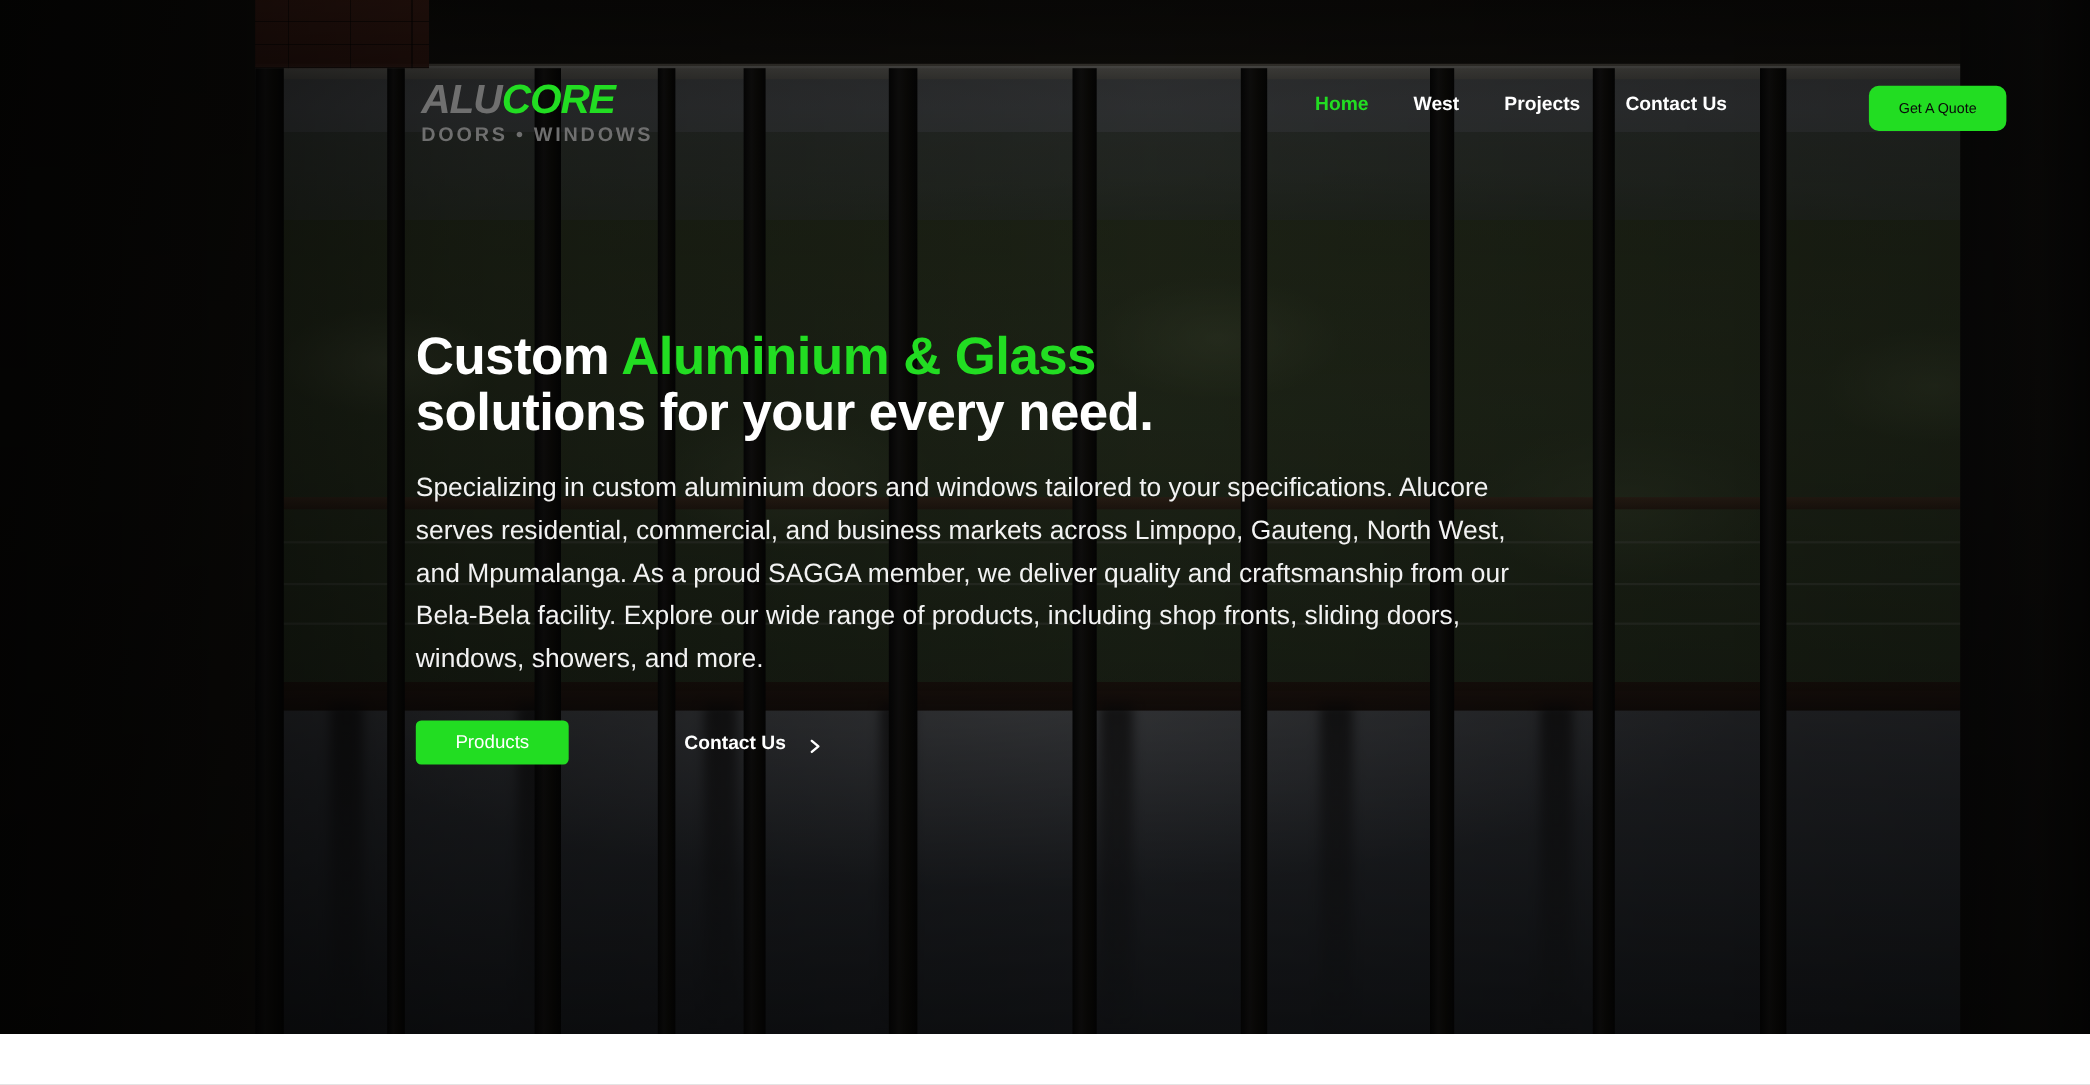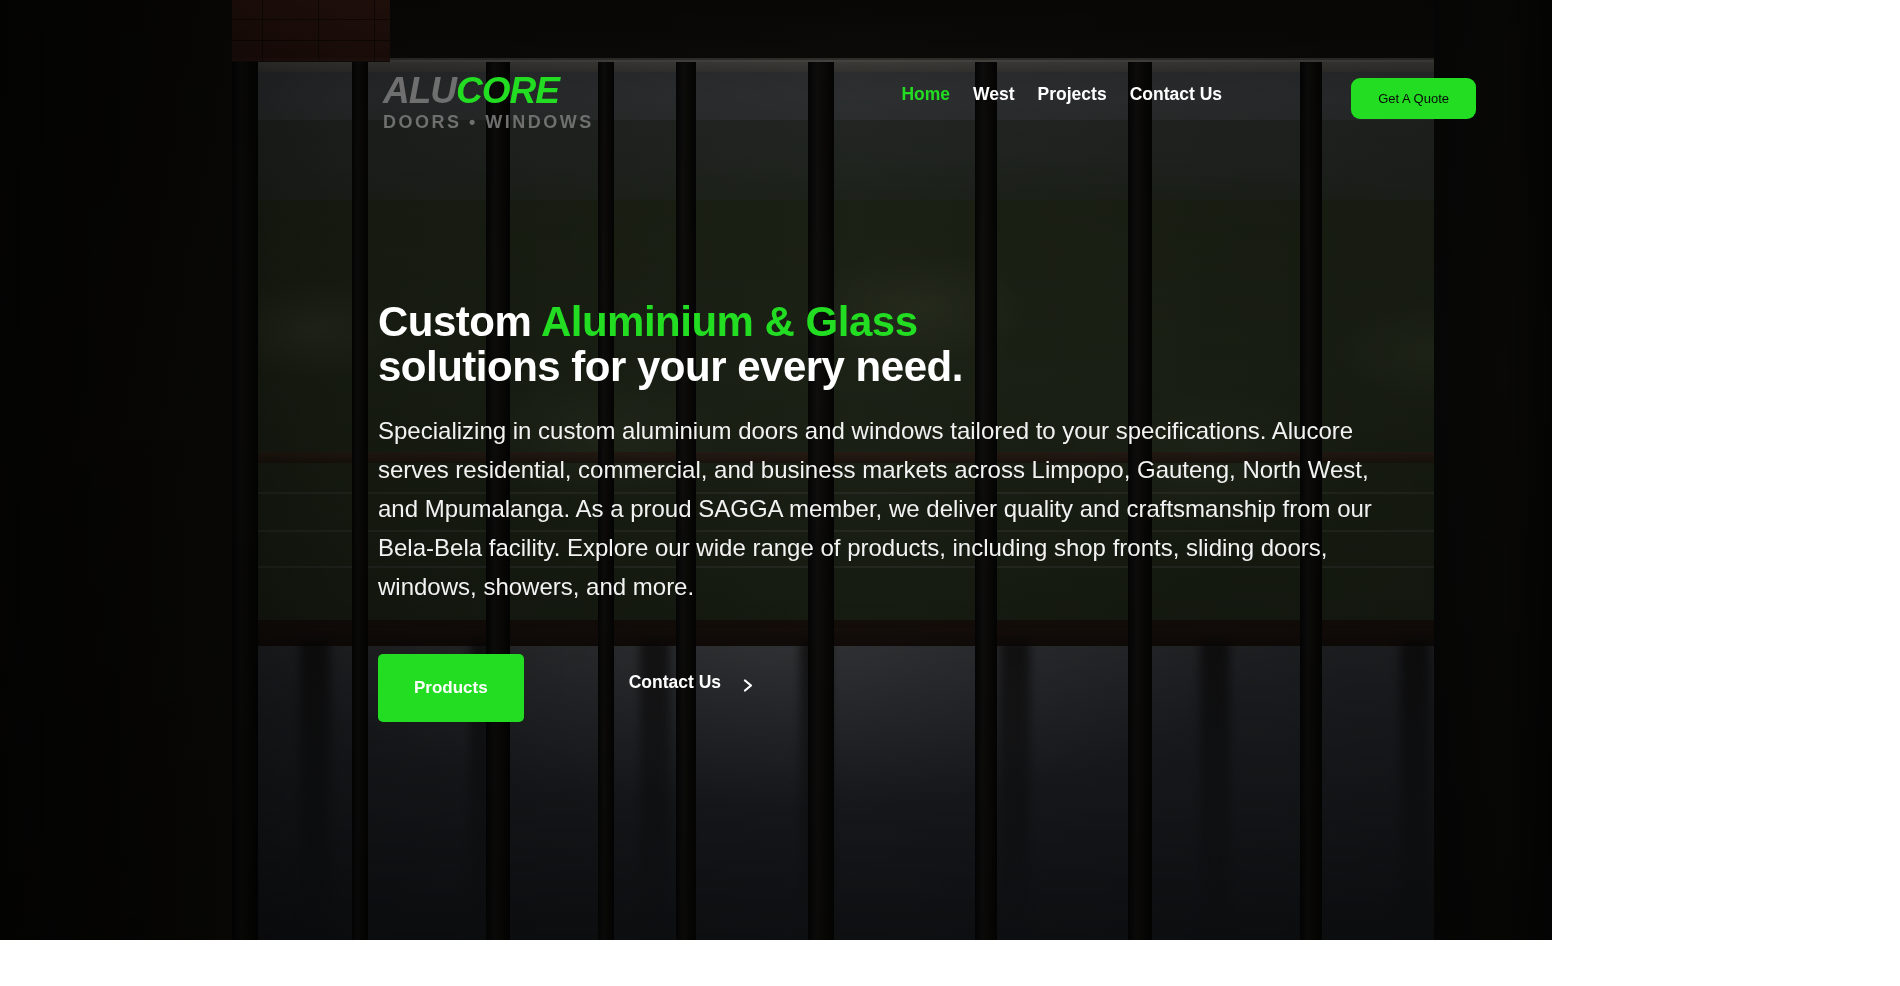--- a/index.html
+++ b/index.html
@@ -6,21 +6,21 @@
   html, body {
     width:1900px; height:986px;
     background:#ffffff;
     font-family:"Liberation Sans", sans-serif;
     overflow:hidden;
   }
 
   
   .hero {
     position:relative;
-    width:1552px;
+    width:1900px;
     height:940px;
     overflow:hidden;
     background:#0c0c0b;
   }
 
   
   .photo { position:absolute; inset:0; }
 
   
   .scene-sky {
@@ -136,52 +136,52 @@
   }
   .logo-alu { color:#6f6f6f; }
   .logo-core { color:#22dd22; }
   .logo-sub {
     margin-top:3px; font-size:18px; font-weight:bold; 
     color:#6f6f6f; letter-spacing:2.5px; white-space:nowrap;
   }
 
   .nav-links {
     position:absolute; right:330px; top:84px;
-    display:flex; align-items:center; gap:23px;
+    display:flex; align-items:center; gap:41px;
   }
   .nav-link {
     font-size:17.5px; font-weight:bold; color:#ffffff;
     text-decoration:none; white-space:nowrap; cursor:pointer;
   }
   .nav-link.active { color:#22dd22; }
 
   .quote-btn {
     position:absolute; right:76px; top:78px;
     background:#22dd22; color:#0a0a0a;
     font-size:13px; font-weight:normal;
     padding:13px 27px; border:none; border-radius:9px;
     cursor:pointer; white-space:nowrap;
   }
 
   
   .content { position:absolute; left:378px; top:300px; width:1020px; z-index:5; }
   .headline {
-    font-size:42px; font-weight:bold; color:#ffffff;
+    font-size:48px; font-weight:bold; color:#ffffff;
     line-height:1.06; letter-spacing:-.5px;
   }
   .headline .accent { color:#22dd22; }
   .subcopy {
     margin-top:23px; width:1012px;
     font-size:24px; line-height:1.62; color:#f2f2f2;
   }
   .cta-row { margin-top:36px; display:flex; align-items:center; }
   .btn-products {
     background:#22dd22; color:#ffffff;
-    font-size:17px; font-weight:bold;
-    padding:24px 36px; border:none; border-radius:5px; cursor:pointer;margin-top:12px;
+    font-size:17px; font-weight:normal;
+    padding:10px 36px; border:none; border-radius:5px; cursor:pointer;
   }
   .btn-contact {
     margin-left:105px; display:flex; align-items:center; gap:21px;
     color:#ffffff; font-size:17.5px; font-weight:bold;
     text-decoration:none; cursor:pointer;
   }
   .chev { display:block; width:13px; height:13px; }
 </style>
 </head>
 <body>

